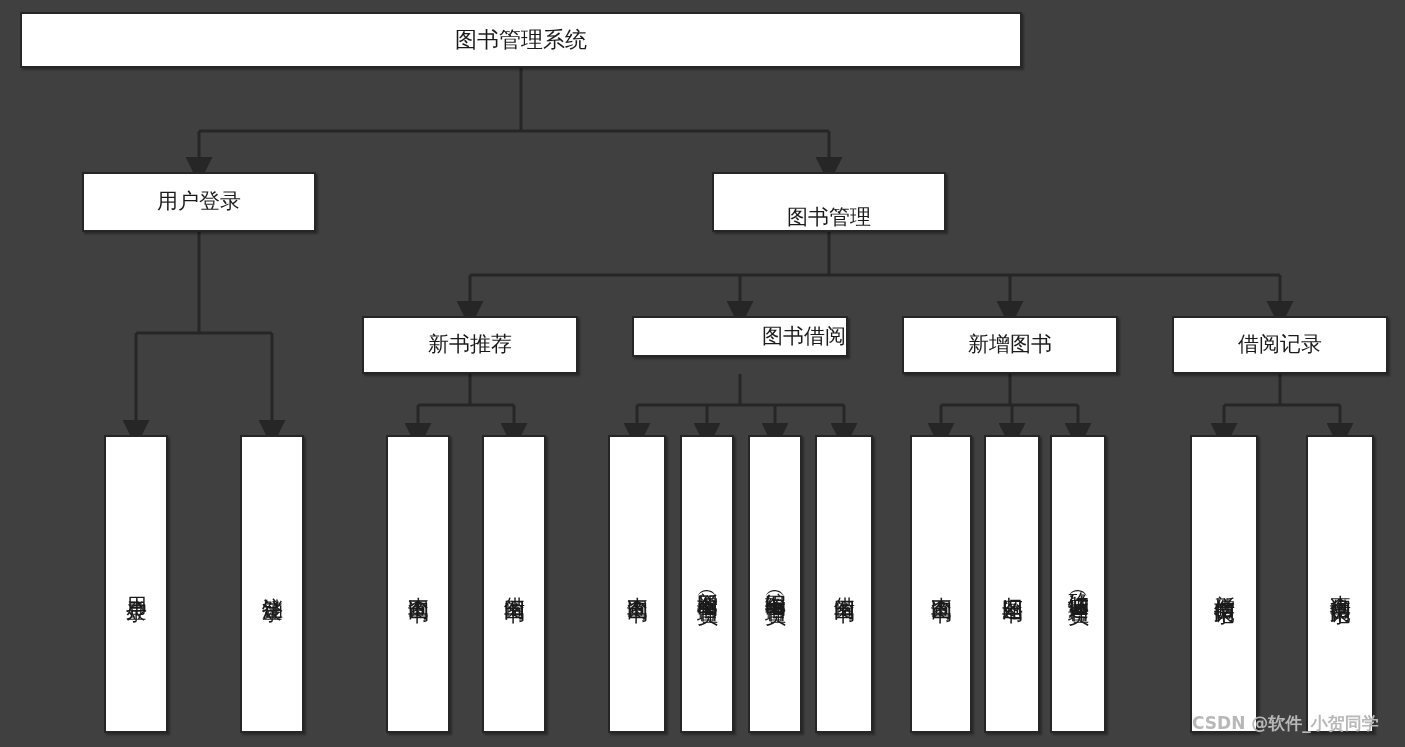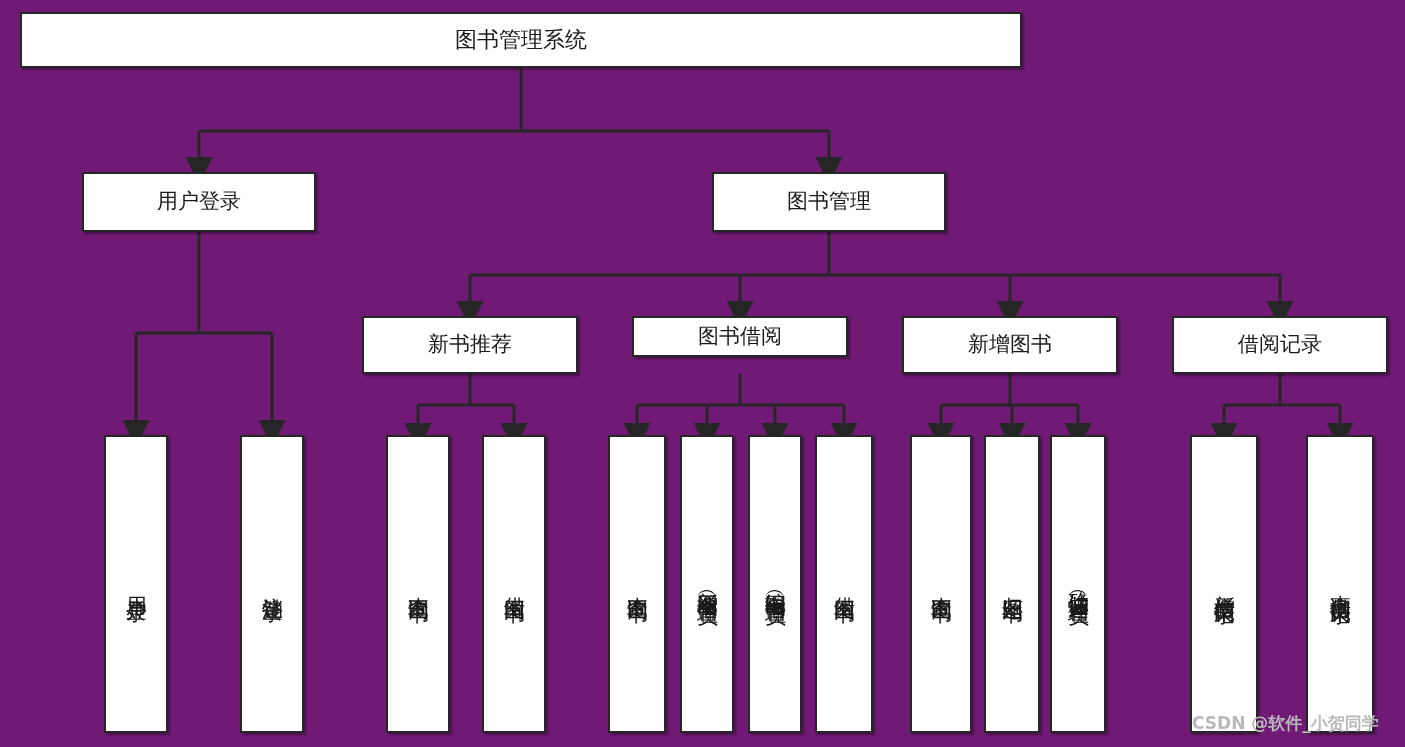--- a/index.html
+++ b/index.html
@@ -4,21 +4,21 @@
 <style>
   html, body {
     margin: 0;
     padding: 0;
     background: #ffffff;
   }
   #canvas {
     position: relative;
     width: 1405px;
     height: 747px;
-    background: #701a75;
+    background: #404040;
     font-family: "DejaVu Sans", "Liberation Sans", sans-serif;
     overflow: hidden;
   }
   #edge-layer {
     position: absolute;
     left: 0;
     top: 0;
     width: 1405px;
     height: 747px;
   }
@@ -138,28 +138,28 @@
     </g>
   </svg>
 
   <div class="node root horizontal" style="left:20px; top:12px; width:1002px; height:56px;">
     <span class="node-label">图书管理系统</span>
   </div>
 
   <div class="node horizontal" style="left:82px; top:172px; width:234px; height:60px;">
     <span class="node-label">用户登录</span>
   </div>
-  <div class="node horizontal" style="left:712px; top:172px; width:234px; height:60px;">
+  <div class="node horizontal" style="left:712px; top:172px; width:234px; height:60px;align-items:flex-end;">
     <span class="node-label">图书管理</span>
   </div>
 
   <div class="node horizontal" style="left:362px; top:316px; width:216px; height:58px;">
     <span class="node-label">新书推荐</span>
   </div>
-  <div class="node horizontal" style="left:632px; top:316px; width:216px; height:41px;">
+  <div class="node horizontal" style="left:632px; top:316px; width:216px; height:41px;justify-content:flex-end;">
     <span class="node-label">图书借阅</span>
   </div>
   <div class="node horizontal" style="left:902px; top:316px; width:216px; height:58px;">
     <span class="node-label">新增图书</span>
   </div>
   <div class="node horizontal" style="left:1172px; top:316px; width:216px; height:58px;">
     <span class="node-label">借阅记录</span>
   </div>
 
   <div class="node vertical" style="left:104px; top:435px; width:64px; height:298px;">

